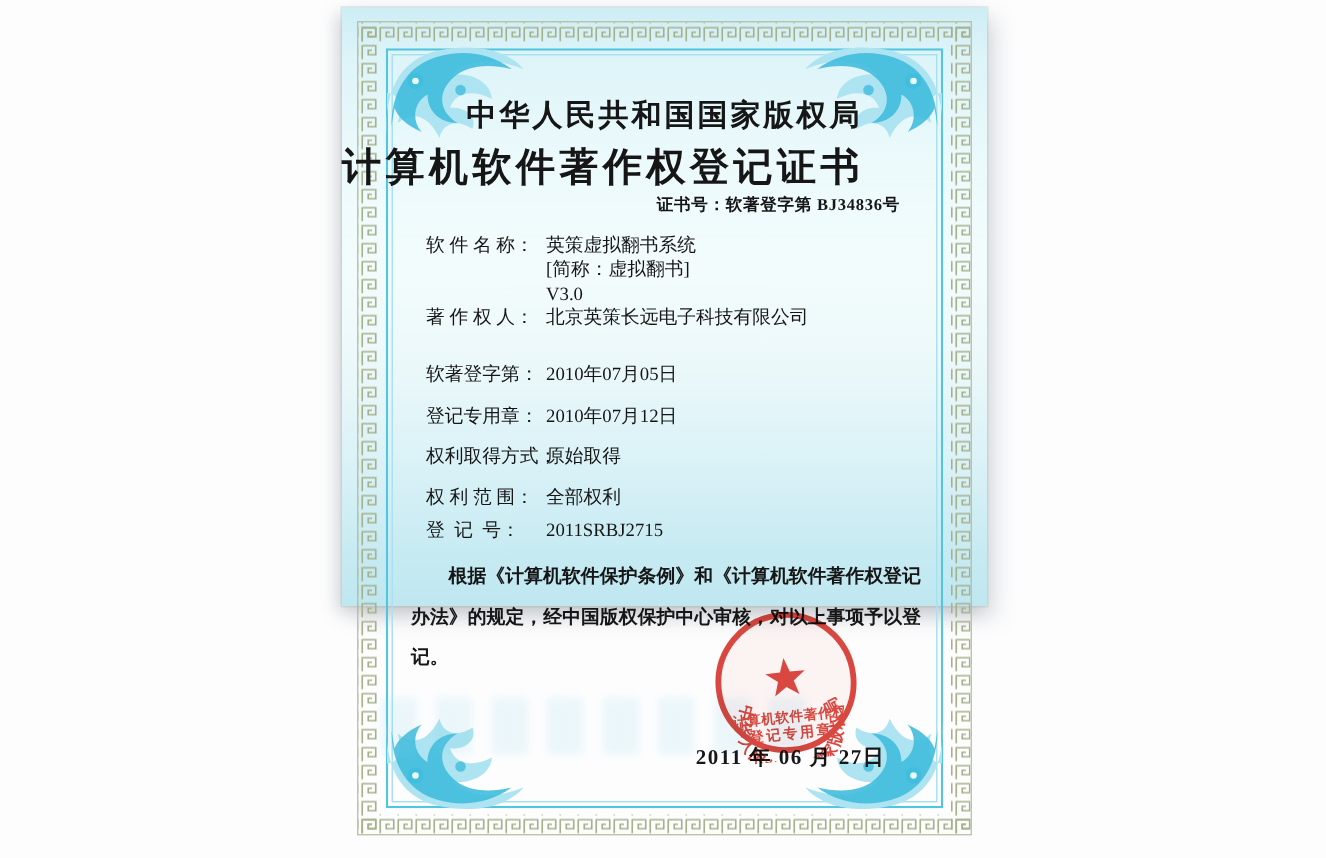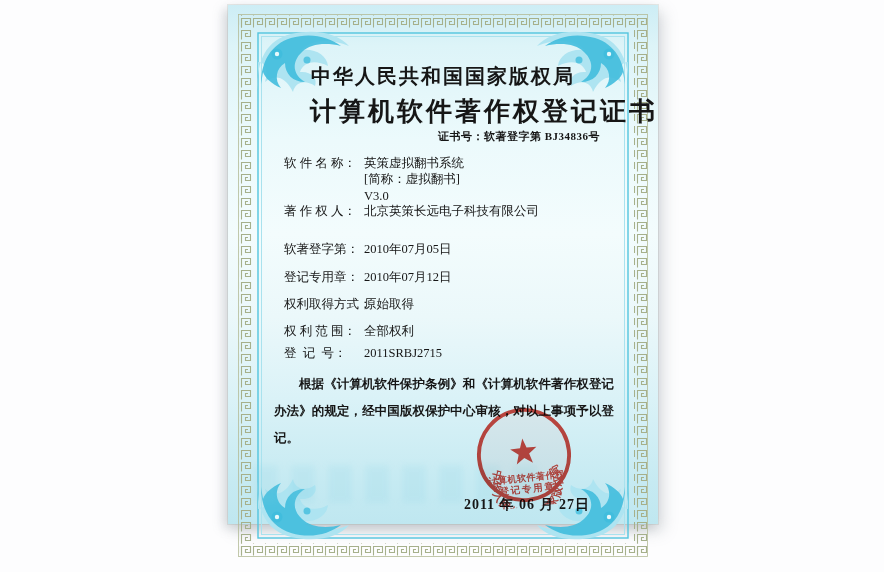--- a/index.html
+++ b/index.html
@@ -5,38 +5,38 @@
   * { margin:0; padding:0; box-sizing:border-box; }
   html,body { width:884px; height:572px; overflow:hidden; }
   body {
     background:#fdfdfe;
     font-family:"Liberation Serif","DejaVu Serif",serif;
     position:relative;
   }
   .stage { position:absolute; inset:0; width:884px; height:572px; }
 
   .cert {
-    position:absolute; left:228px; top:5px; width:430px; height:519px;
+    position:absolute; left:228px; top:5px; width:430px; height:399px;
     background:linear-gradient(180deg,
       #cdedf5 0%, #ddf4f8 8%, #ecfafc 26%, #f3fcfd 44%,
       #ebf8fa 60%, #daf2f7 76%, #c6eaf2 92%, #bfe7f0 100%);
     box-shadow:-5px 4px 10px rgba(130,140,146,.28), 5px 7px 14px rgba(130,140,146,.30), 0 0 0 1px #e9ebe9;
   }
 
   .frame { position:absolute; left:0; top:0; }
 
   .content { position:absolute; inset:0; color:#161616; }
 
   .authority {
     position:absolute; top:58px; left:0; width:100%;
     text-align:center; font-size:20px; font-weight:bold; letter-spacing:2px;
   }
   .title {
     position:absolute; top:89px; left:0; width:100%;
-    text-align:right; font-size:26px; font-weight:bold; letter-spacing:3px;
+    text-align:left; font-size:26px; font-weight:bold; letter-spacing:3px;
   }
   .certno {
     position:absolute; top:124px; left:12px; right:58px;
     text-align:right; font-size:11px; font-weight:bold; letter-spacing:.5px;
   }
 
   .row { position:absolute; left:56px; width:340px; }
   .row .lbl { position:absolute; left:0; top:0; font-size:12.5px; font-weight:normal; white-space:pre; }
   .row .val { position:absolute; left:80px; top:0; font-size:12.5px; font-weight:normal; line-height:1.3; }
 

